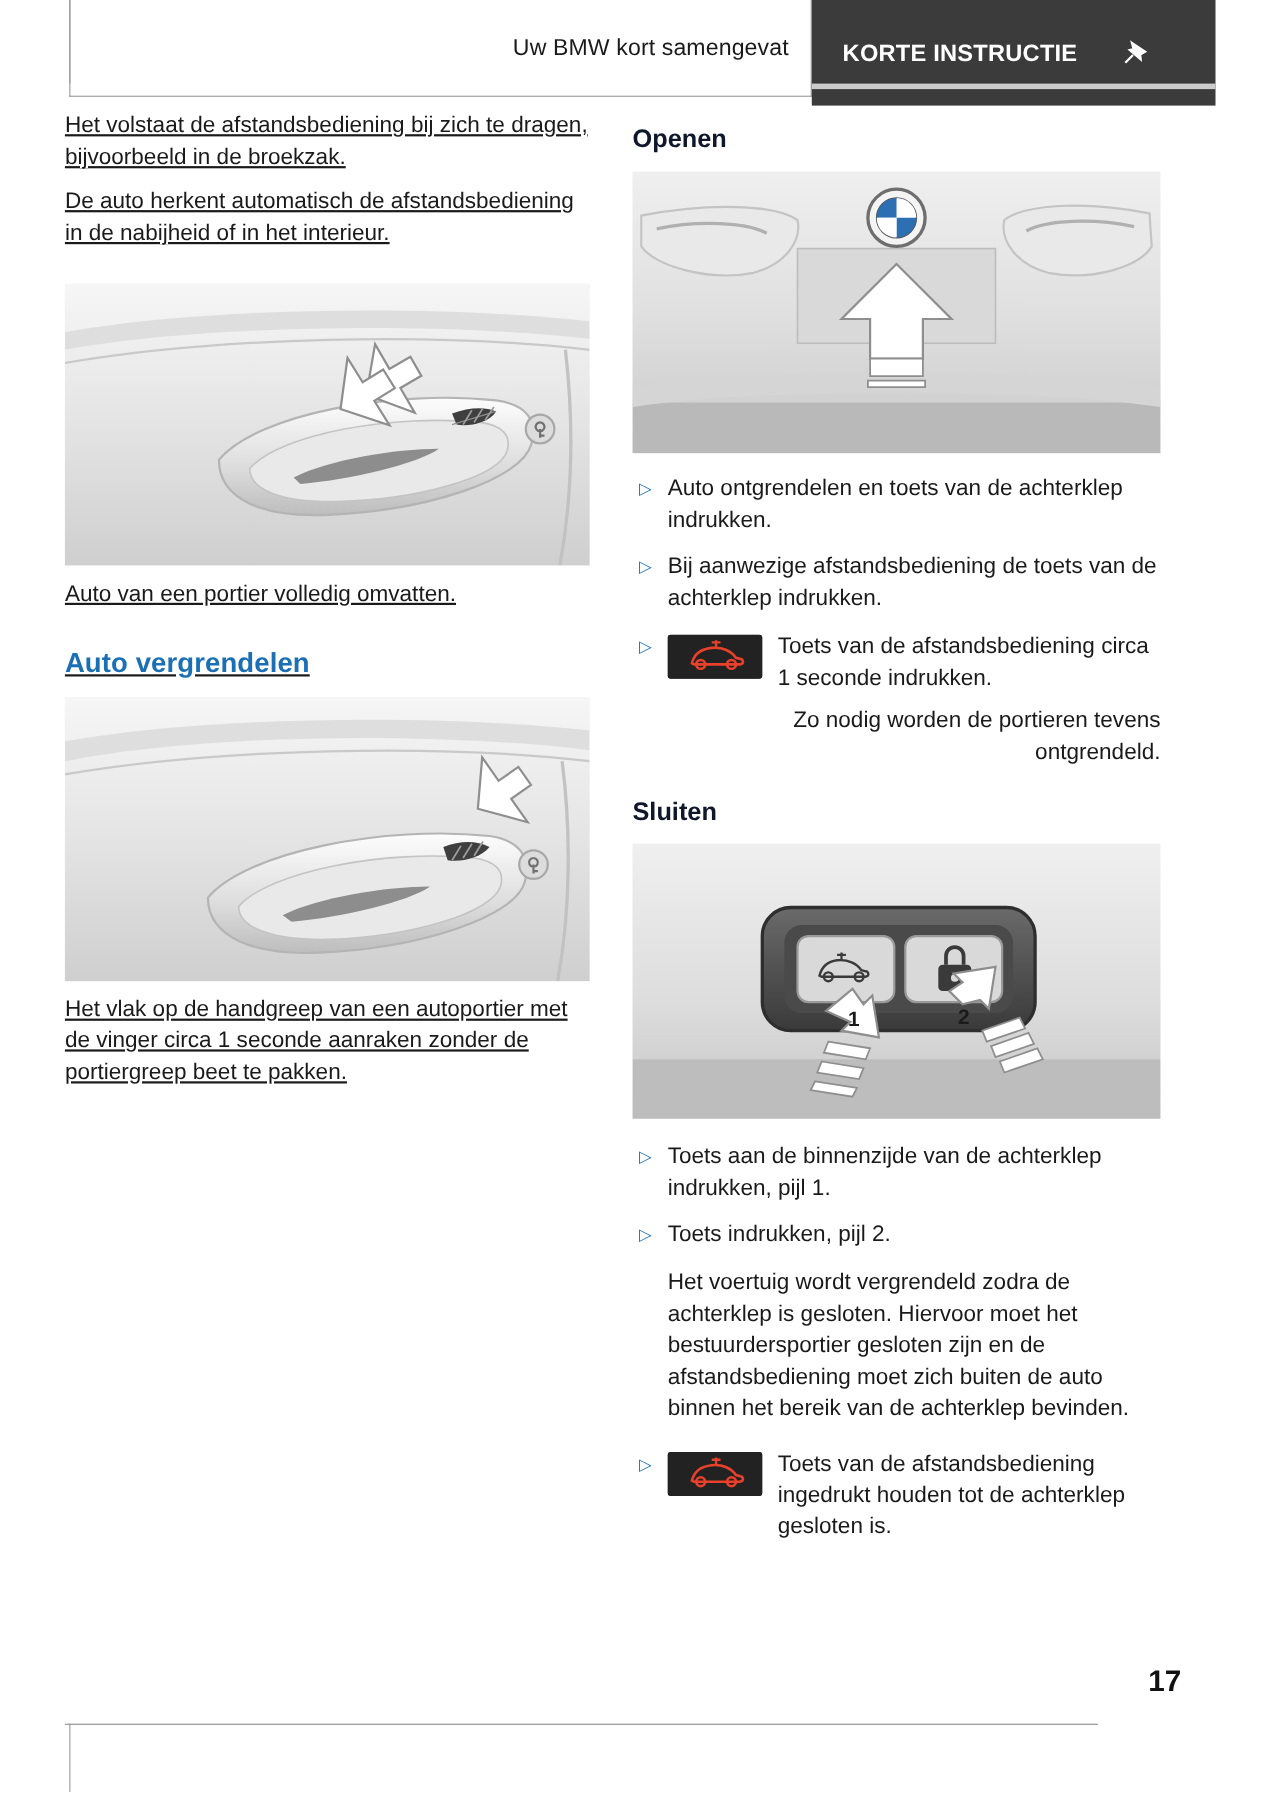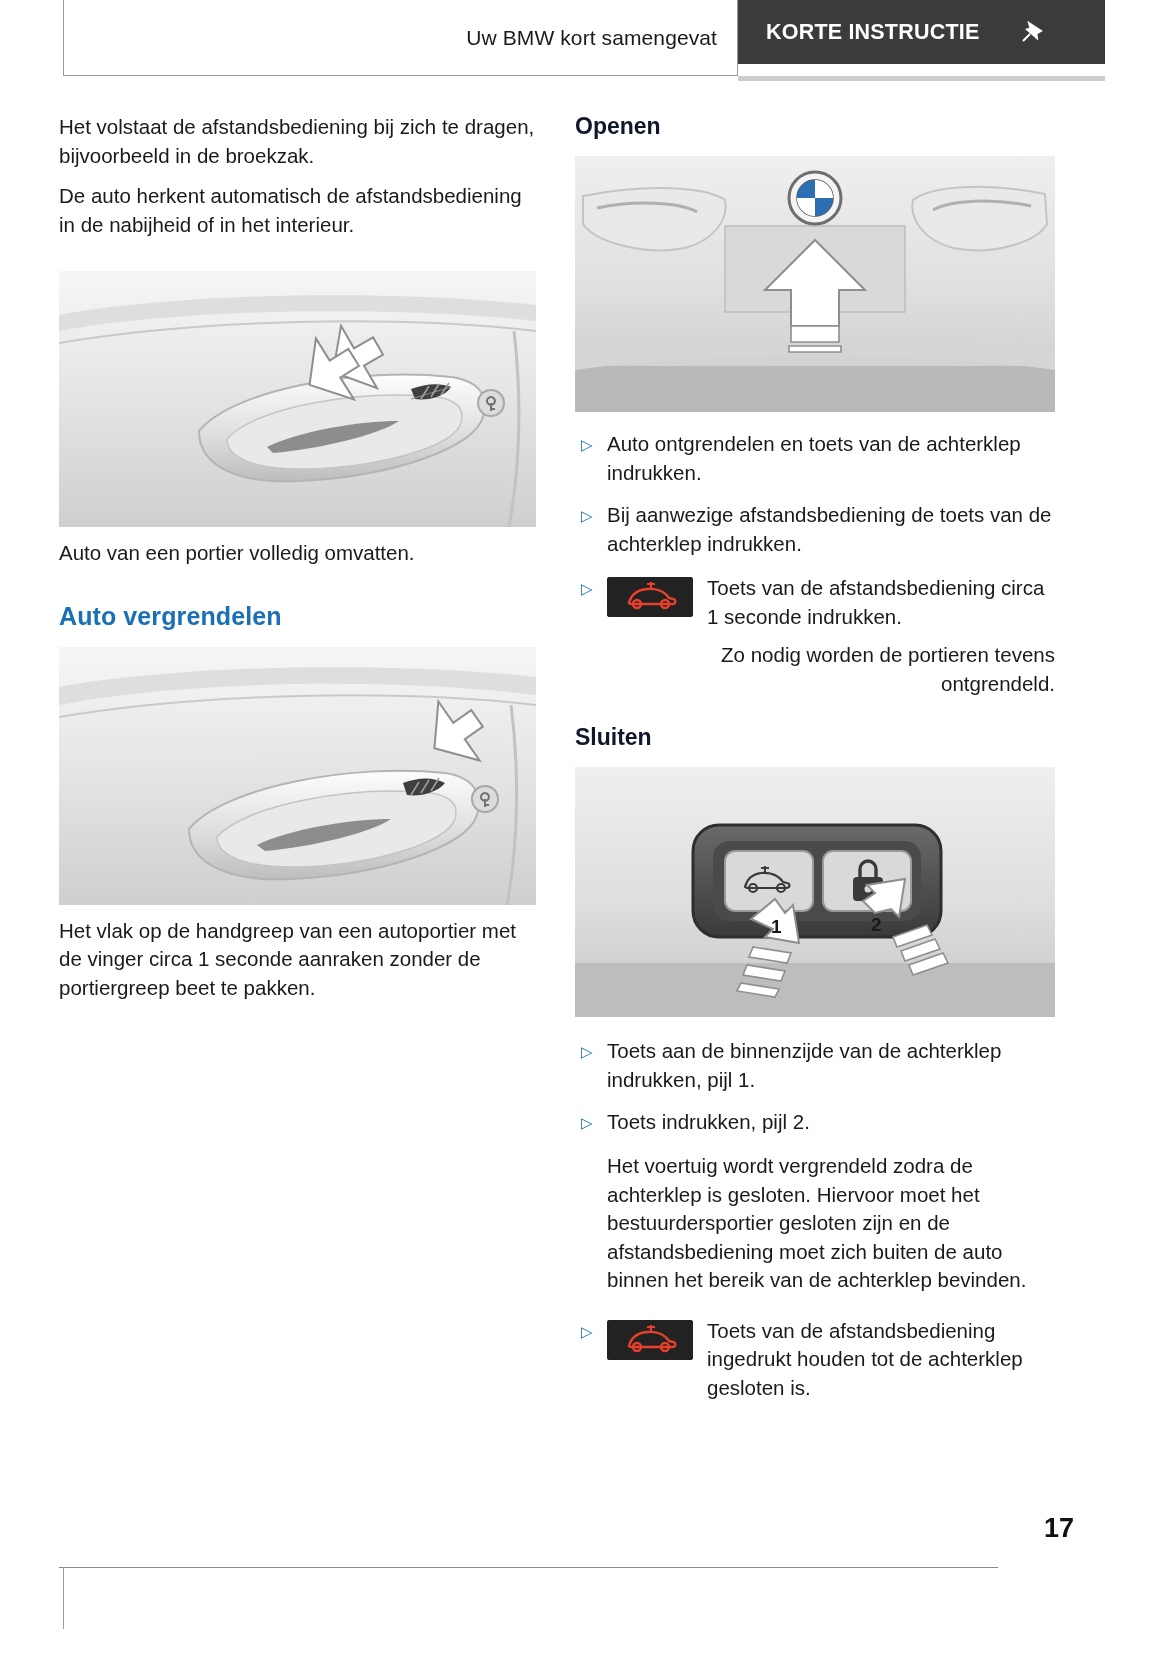--- a/index.html
+++ b/index.html
@@ -28,39 +28,39 @@
     top: 0;
     width: 1px;
     height: 76px;
     background: #9a9a9a;
   }
   .header-box {
     position: absolute;
     left: 63px;
     top: 0;
     width: 675px;
-    height: 76px;
+    height: 88px;
     border: 1px solid #9a9a9a;
     border-top: none;
     display: flex;
     align-items: center;
     justify-content: flex-end;
     padding-right: 20px;
   }
   .header-box-text {
     font-size: 21px;
     color: #1a1a1a;
     letter-spacing: 0.1px;
   }
   .header-tab {
     position: absolute;
     left: 738px;
     top: 0;
     width: 367px;
-    height: 64px;
+    height: 96px;
     background: #3b3b3b;
     display: flex;
     align-items: center;
     padding-left: 28px;
   }
   .header-tab-text {
     font-size: 21.5px;
     font-weight: bold;
     color: #ffffff;
     letter-spacing: 0.2px;
@@ -79,22 +79,23 @@
     top: 76px;
     width: 367px;
     height: 5px;
     background: #cccccc;
   }
 
   
   .col-left {
     position: absolute;
     left: 59px;
-    top: 113px;
+    top: 100px;
     width: 477px;
+    text-decoration: underline;
   }
   .col-right {
     position: absolute;
     left: 575px;
     top: 113px;
     width: 480px;
   }
 
   p.body {
     font-size: 20.5px;

